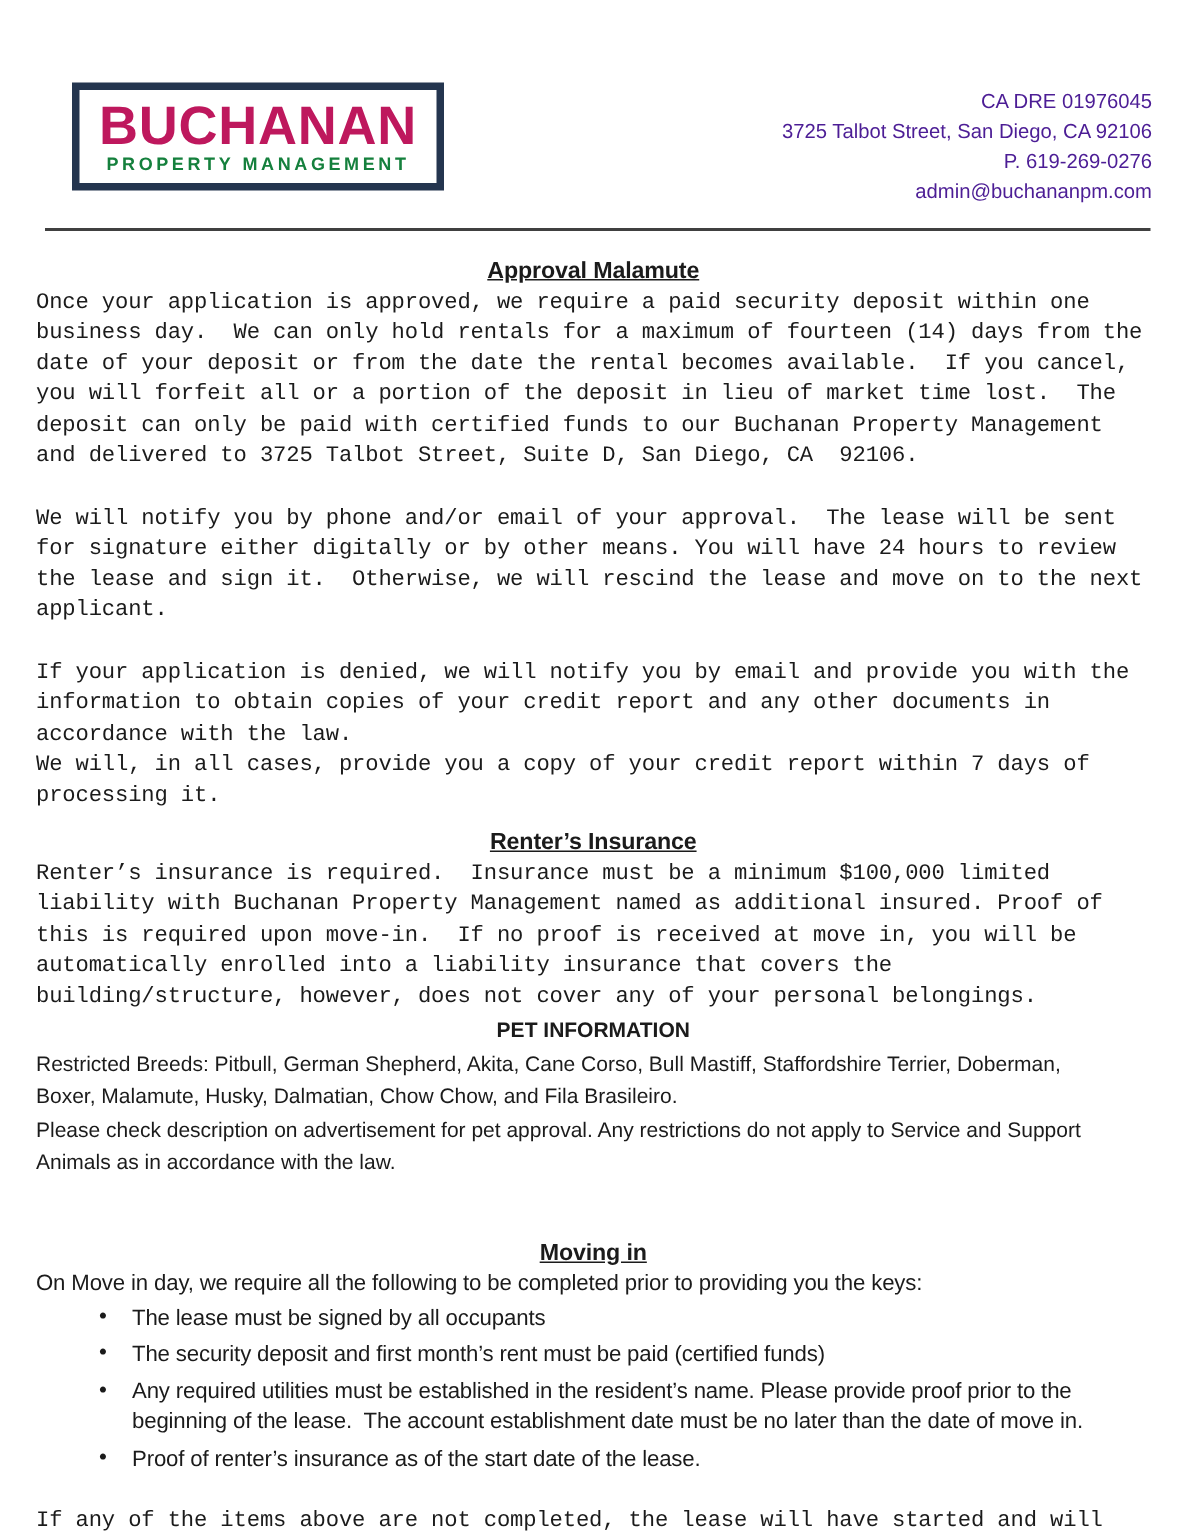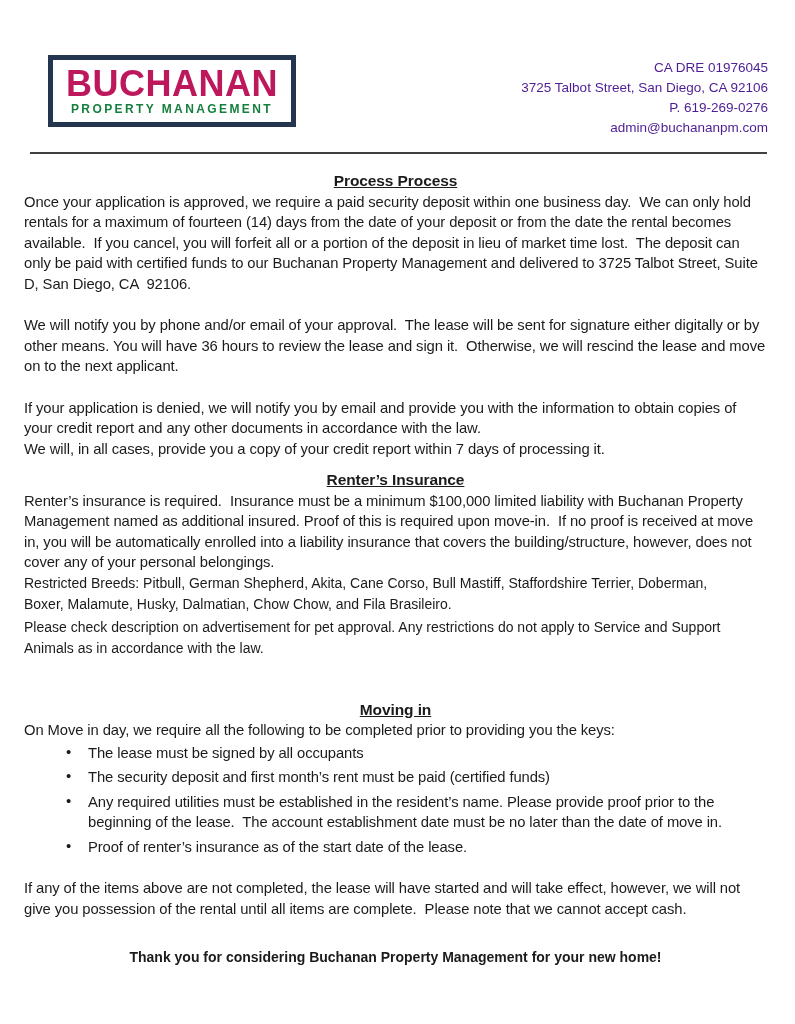--- a/index.html
+++ b/index.html
@@ -49,21 +49,21 @@
   .title-line {
     text-align:center; font-weight:700; font-size:15.5px;
     margin-top:26px;
   }
   .u { text-decoration:underline; }
   .sec-heading {
     text-align:center; font-weight:700; font-size:15.5px;
     margin-top:17px;
   }
   .sec-heading.tight { margin-top:11px; }
-  .para { white-space:pre-wrap; margin:0 0 21px 0; }
+  .para { white-space:pre-wrap; margin:0 0 21px 0;font-family:Liberation Mono, monospace; }
   .para.nogap { margin-bottom:0; }
 
   
   .pet-heading {
     text-align:center; font-weight:700; font-size:14px;
     margin:1px 0 2px 0; letter-spacing:0;
   }
   .pet-text {
     font-size:14px; line-height:21.5px; letter-spacing:0;
     white-space:pre-wrap; margin:0;
@@ -113,32 +113,33 @@
       <div>P. 619-269-0276</div>
       <div>admin@buchananpm.com</div>
     </div>
   </div>
   <div class="divider"></div>
 
   <div class="content">
 
 
     <div class="sec-heading">
-      <span class="u">Process Process</span>
+      <span class="u">Approval Malamute</span>
     </div>
     <p class="para">Once your application is approved, we require a paid security deposit within one business day.  We can only hold rentals for a maximum of fourteen (14) days from the date of your deposit or from the date the rental becomes available.  If you cancel, you will forfeit all or a portion of the deposit in lieu of market time lost.  The deposit can only be paid with certified funds to our Buchanan Property Management and delivered to 3725 Talbot Street, Suite D, San Diego, CA  92106.</p>
-    <p class="para">We will notify you by phone and/or email of your approval.  The lease will be sent for signature either digitally or by other means. You will have 36 hours to review the lease and sign it.  Otherwise, we will rescind the lease and move on to the next applicant.</p>
+    <p class="para">We will notify you by phone and/or email of your approval.  The lease will be sent for signature either digitally or by other means. You will have 24 hours to review the lease and sign it.  Otherwise, we will rescind the lease and move on to the next applicant.</p>
     <p class="para nogap">If your application is denied, we will notify you by email and provide you with the information to obtain copies of your credit report and any other documents in accordance with the law.
 We will, in all cases, provide you a copy of your credit report within 7 days of processing it.</p>
 
     <div class="sec-heading tight">
       <span class="u">Renter’s Insurance</span>
     </div>
     <p class="para nogap">Renter’s insurance is required.  Insurance must be a minimum $100,000 limited liability with Buchanan Property Management named as additional insured. Proof of this is required upon move-in.  If no proof is received at move in, you will be automatically enrolled into a liability insurance that covers the building/structure, however, does not cover any of your personal belongings.</p>
 
+    <div class="pet-heading">PET INFORMATION</div>
     <p class="pet-text">Restricted Breeds: Pitbull, German Shepherd, Akita, Cane Corso, Bull Mastiff, Staffordshire Terrier, Doberman,
 Boxer, Malamute, Husky, Dalmatian, Chow Chow, and Fila Brasileiro.</p>
     <p class="pet-text">Please check description on advertisement for pet approval. Any restrictions do not apply to Service and Support Animals as in accordance with the law.</p>
 
     <div class="gap-large"></div>
 
     <div class="sec-heading" style="margin-top:0;">
       <span class="u">Moving in</span>
     </div>
     <div>On Move in day, we require all the following to be completed prior to providing you the keys:</div>

